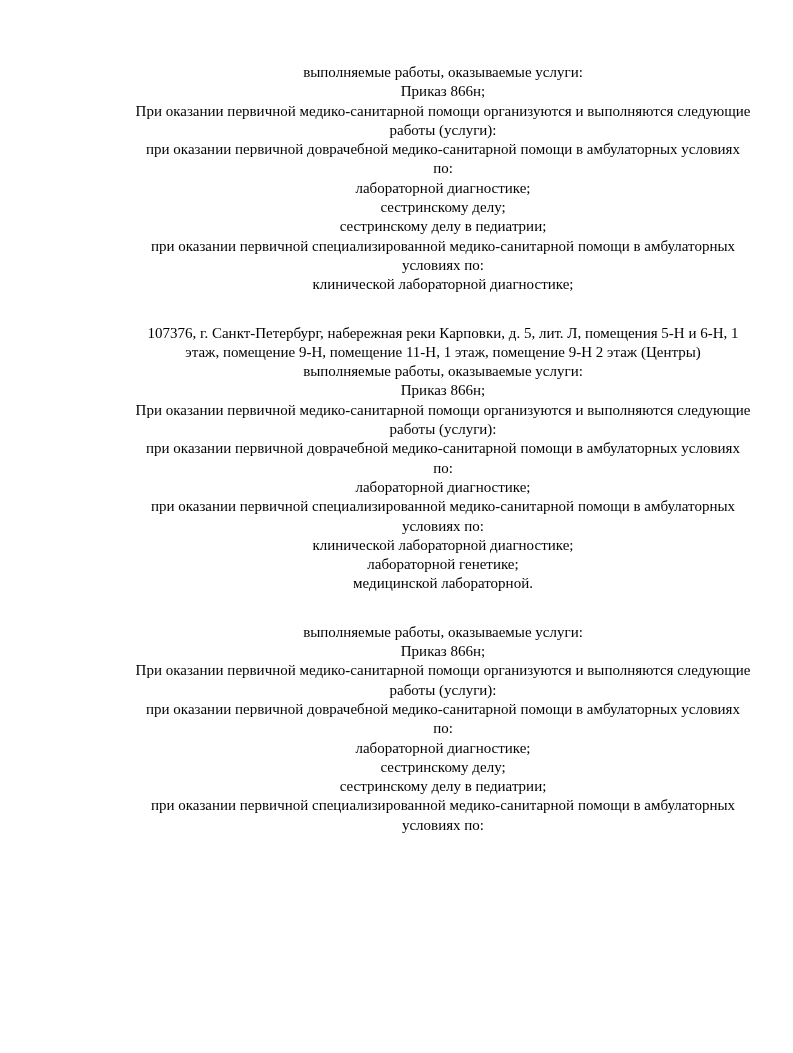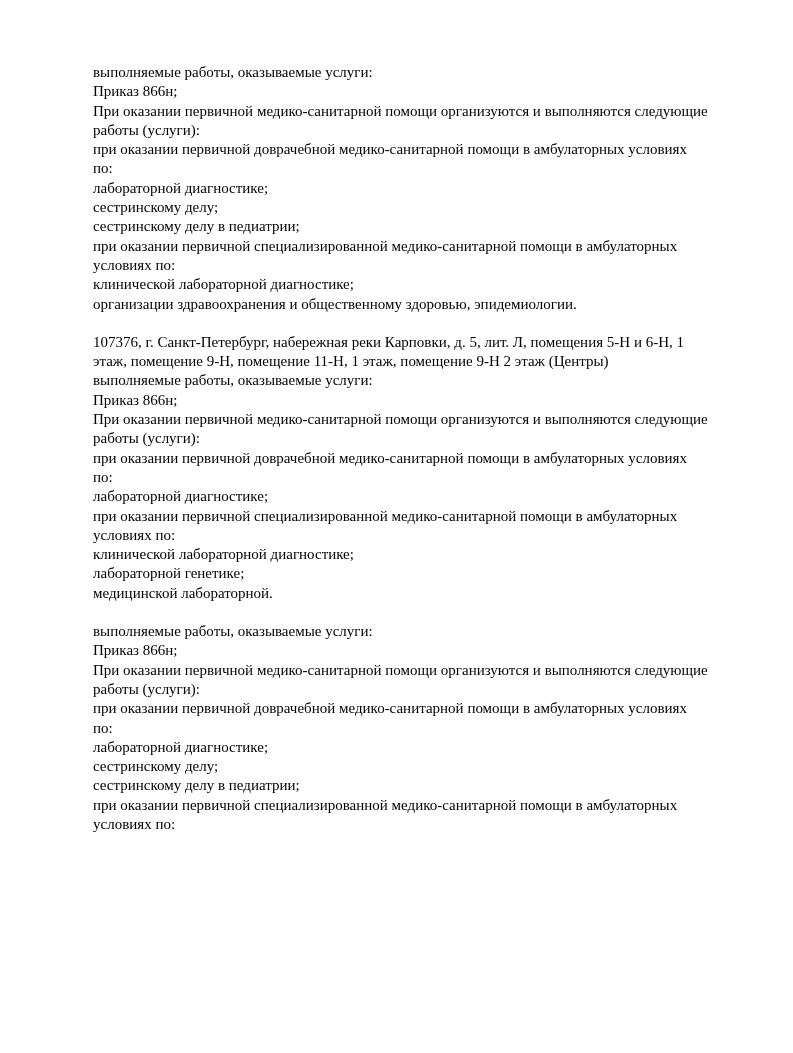--- a/index.html
+++ b/index.html
@@ -10,29 +10,30 @@
   .page {
     position: relative;
     width: 793px;
     height: 1053px;
     background: #ffffff;
     overflow: hidden;
     font-family: "Liberation Serif", "DejaVu Serif", serif;
     font-size: 15px;
     line-height: 19.3px;
     color: #000000;
+    text-align: center;
   }
   .doc {
     position: absolute;
     top: 63px;
     left: 0;
     right: 0;
   }
   .block + .block {
-    margin-top: 19px; 
+    margin-top: 29px; 
   }
   .line {
     white-space: pre;
     padding-left: 93px; 
   }
   .line.indent-1 {
   }
   .line.indent-2 {
   }
 </style>
@@ -47,21 +48,20 @@
         <div class="line indent-0">При оказании первичной медико-санитарной помощи организуются и выполняются следующие</div>
         <div class="line indent-0">работы (услуги):</div>
         <div class="line indent-1">при оказании первичной доврачебной медико-санитарной помощи в амбулаторных условиях</div>
         <div class="line indent-0">по:</div>
         <div class="line indent-2">лабораторной диагностике;</div>
         <div class="line indent-2">сестринскому делу;</div>
         <div class="line indent-2">сестринскому делу в педиатрии;</div>
         <div class="line indent-1">при оказании первичной специализированной медико-санитарной помощи в амбулаторных</div>
         <div class="line indent-0">условиях по:</div>
         <div class="line indent-2">клинической лабораторной диагностике;</div>
-        <div class="line indent-2">организации здравоохранения и общественному здоровью, эпидемиологии.</div>
       </div>
       <div class="block">
         <div class="line indent-0">107376, г. Санкт-Петербург, набережная реки Карповки, д. 5, лит. Л, помещения 5-Н и 6-Н, 1</div>
         <div class="line indent-0">этаж, помещение 9-Н, помещение 11-Н, 1 этаж, помещение 9-Н 2 этаж (Центры)</div>
         <div class="line indent-0">выполняемые работы, оказываемые услуги:</div>
         <div class="line indent-0">Приказ 866н;</div>
         <div class="line indent-0">При оказании первичной медико-санитарной помощи организуются и выполняются следующие</div>
         <div class="line indent-0">работы (услуги):</div>
         <div class="line indent-1">при оказании первичной доврачебной медико-санитарной помощи в амбулаторных условиях</div>
         <div class="line indent-0">по:</div>

